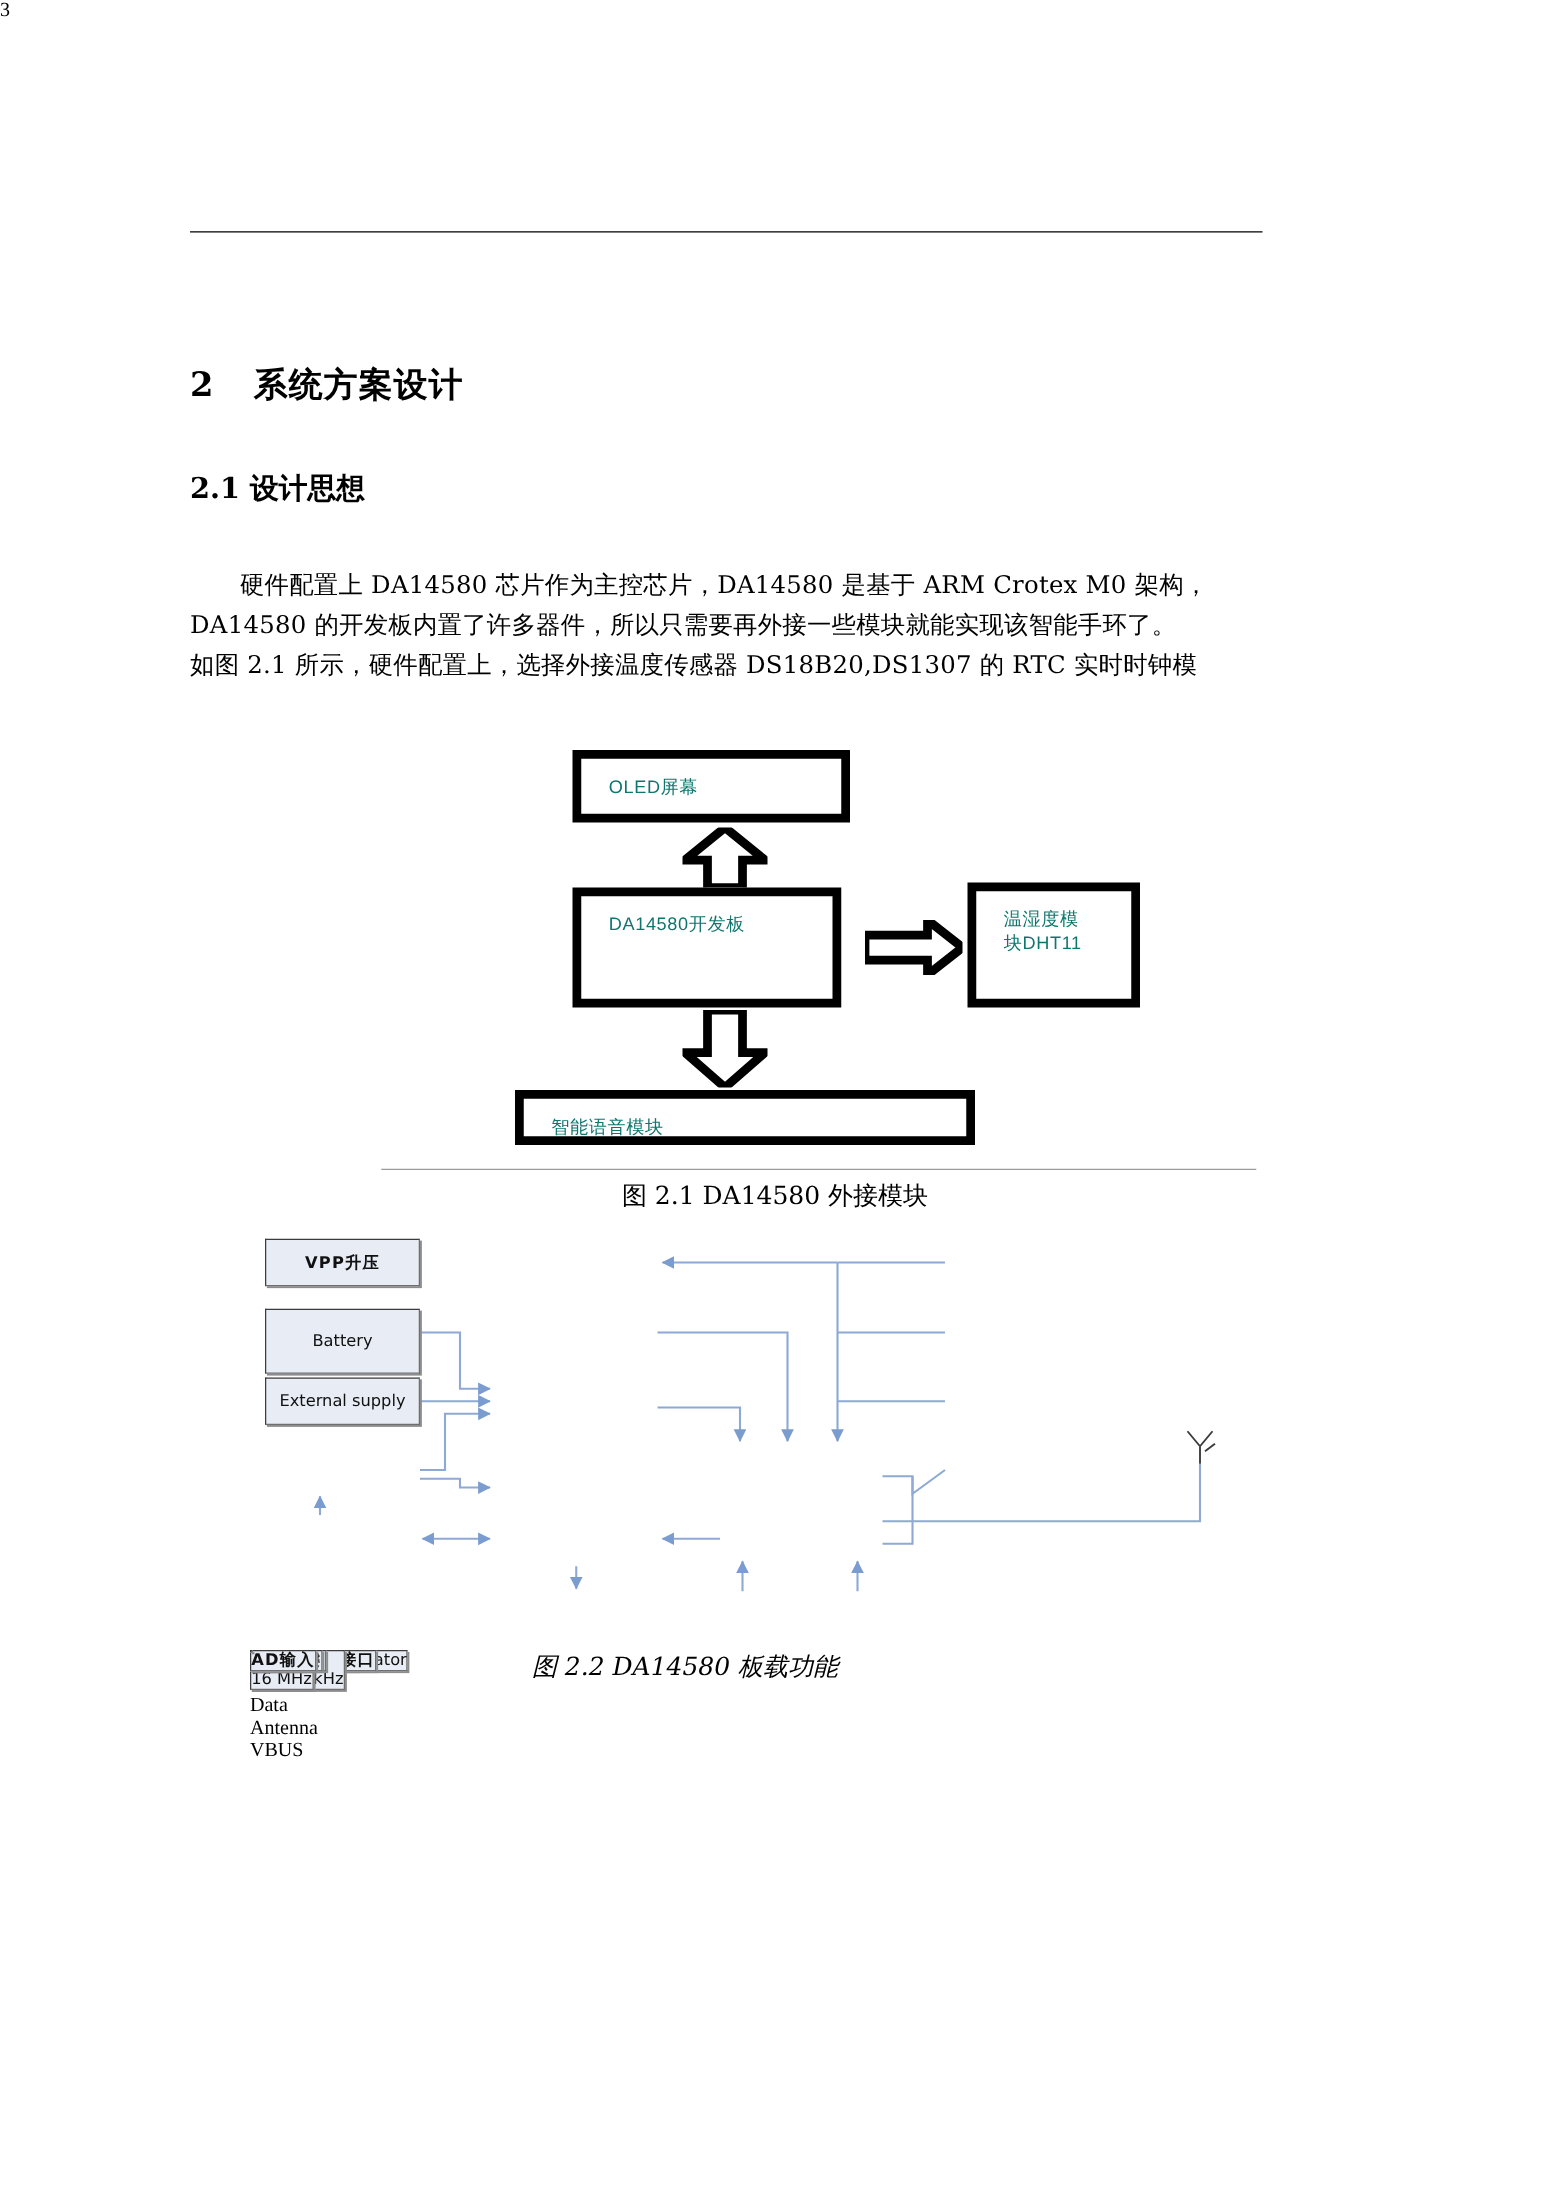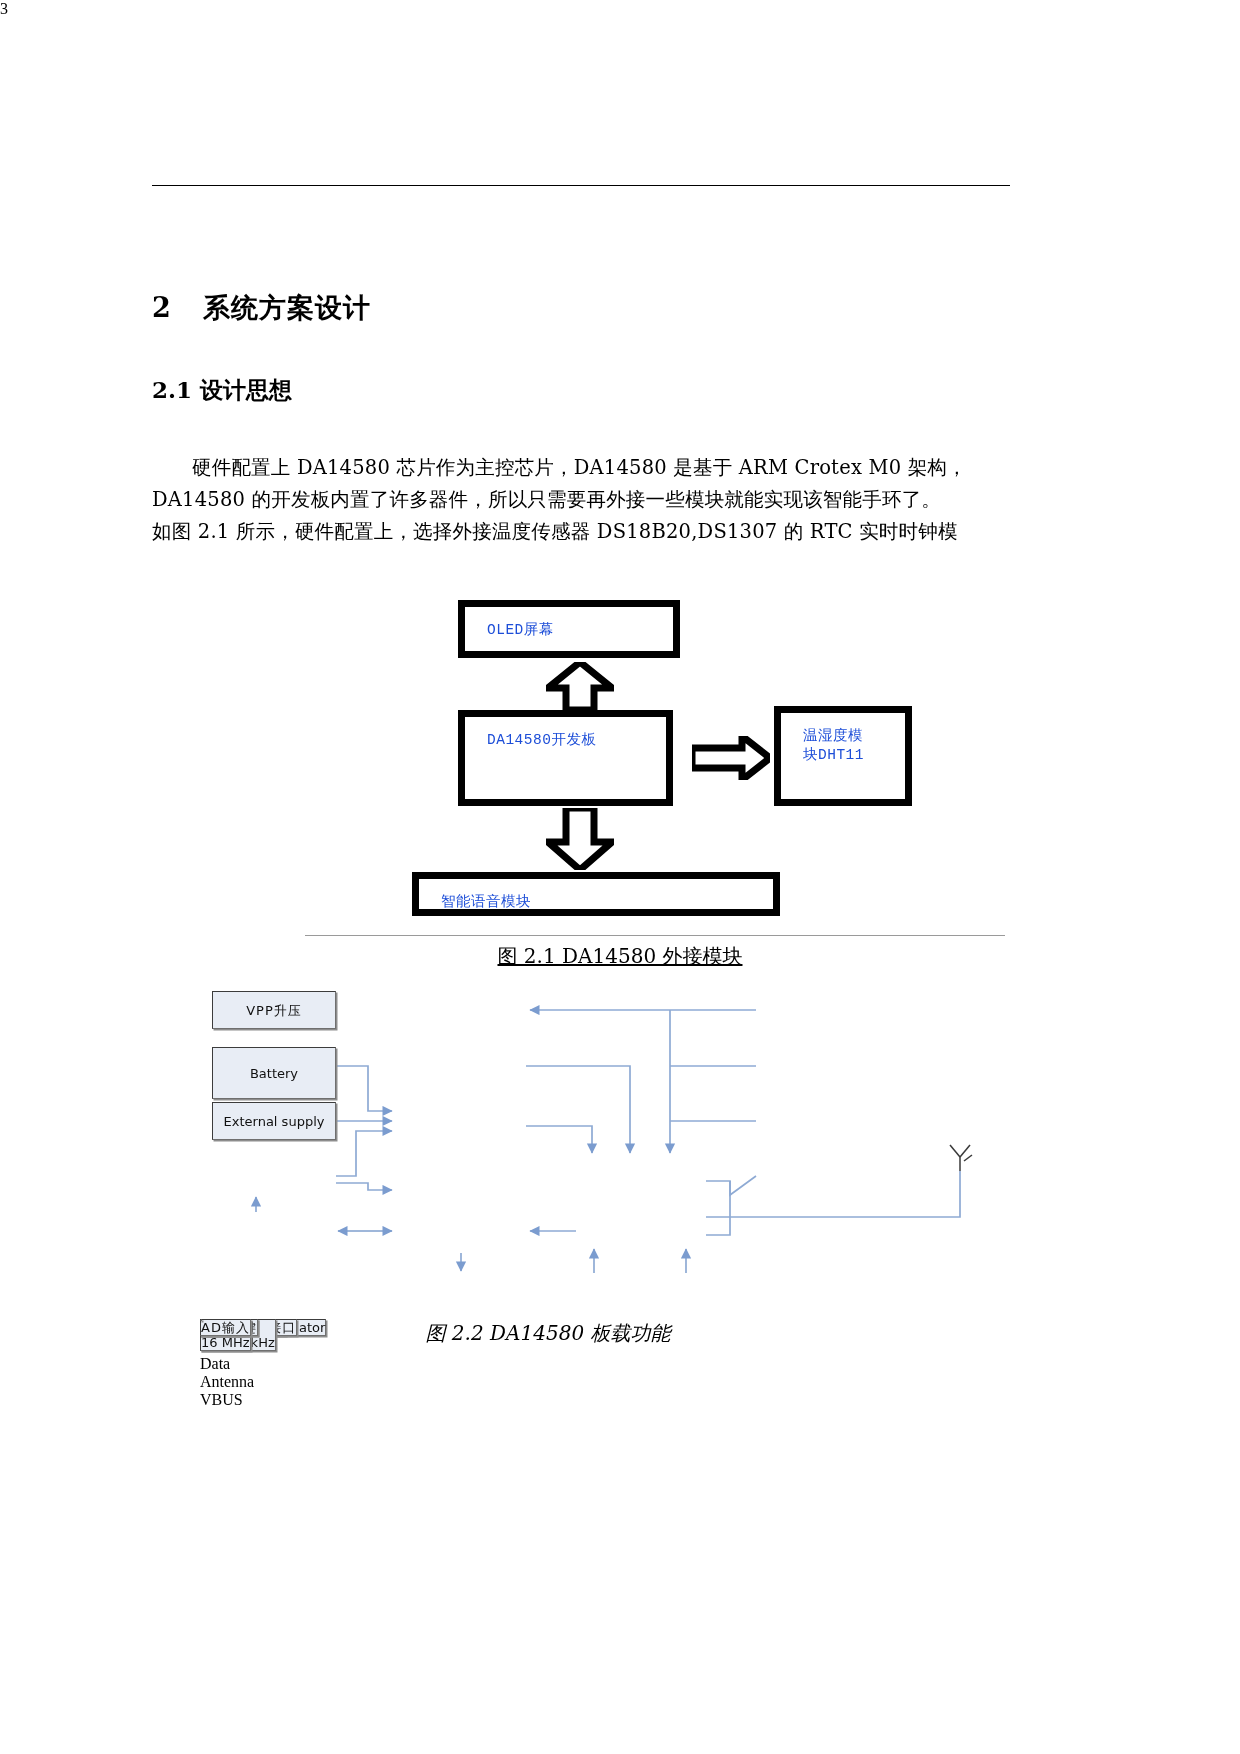--- a/index.html
+++ b/index.html
@@ -61,23 +61,23 @@
   }
   .body-para .ln.indent { padding-left: 40px; }
 
   
   .fig1 { position: absolute; left: 300px; top: 598px; width: 640px; height: 340px; }
 
   .fb {                         
     position: absolute;
     border: 7px solid #000;
     background: #fff;
-    font-family: Liberation Mono, monospace;
+    font-family: Liberation Sans, sans-serif;
     font-size: 14.5px;
-    color: #1d4ed8;
+    color: #0f766e;
     letter-spacing: 0.5px;
   }
   .fb .lbl {
     position: absolute;
     left: 22px; top: 14px;
     white-space: nowrap;
     line-height: 19px;
   }
 
   #f1-oled  { left: 158px;  top: 2px;   width: 222px; height: 58px; }
@@ -102,21 +102,21 @@
   }
 
   
   .caption {
     position: absolute;
     font-family: "DejaVu Serif", serif;
     font-size: 20px;
     text-align: center;
     white-space: nowrap;
   }
-  #cap1 { left: 0; top: 943px; width: 1240px; text-decoration: underline; }
+  #cap1 { left: 0; top: 943px; width: 1240px; }
   #cap2 { left: 0; top: 1320px; width: 1096px; font-style: italic; }
 
   .cap-rule {
     position: absolute;
     left: 305px; top: 935px; width: 700px; height: 0;
     border-top: 1px solid #9a9a9a;
   }
 
   
   .fig2 {
@@ -134,21 +134,21 @@
     box-shadow: 1.5px 1.5px 0 #8d8d8d;
     display: flex;
     align-items: center;
     justify-content: center;
     font-family: "DejaVu Sans", sans-serif;
     font-size: 13px;
     color: #111;
     text-align: center;
     line-height: 15px;
   }
-  .bb.cn { font-weight: normal; letter-spacing: 1px; }
+  .bb.cn { font-weight: bold; letter-spacing: 1px; }
   .bb.empty { }
 
   
   #b-vpp   { left: 12px;  top: 6px;   width: 124px; height: 38px; }
   #b-batt  { left: 12px;  top: 62px;  width: 124px; height: 52px; }
   #b-ext   { left: 12px;  top: 117px; width: 124px; height: 38px; }
   #b-vreg  { left: 12px;  top": 0;    }
   #b-vreg  { left: 12px;  top: 172px; width: 124px; height: 38px; }
   #b-usb   { left: 12px;  top: 227px; width: 124px; height: 38px; }
 

